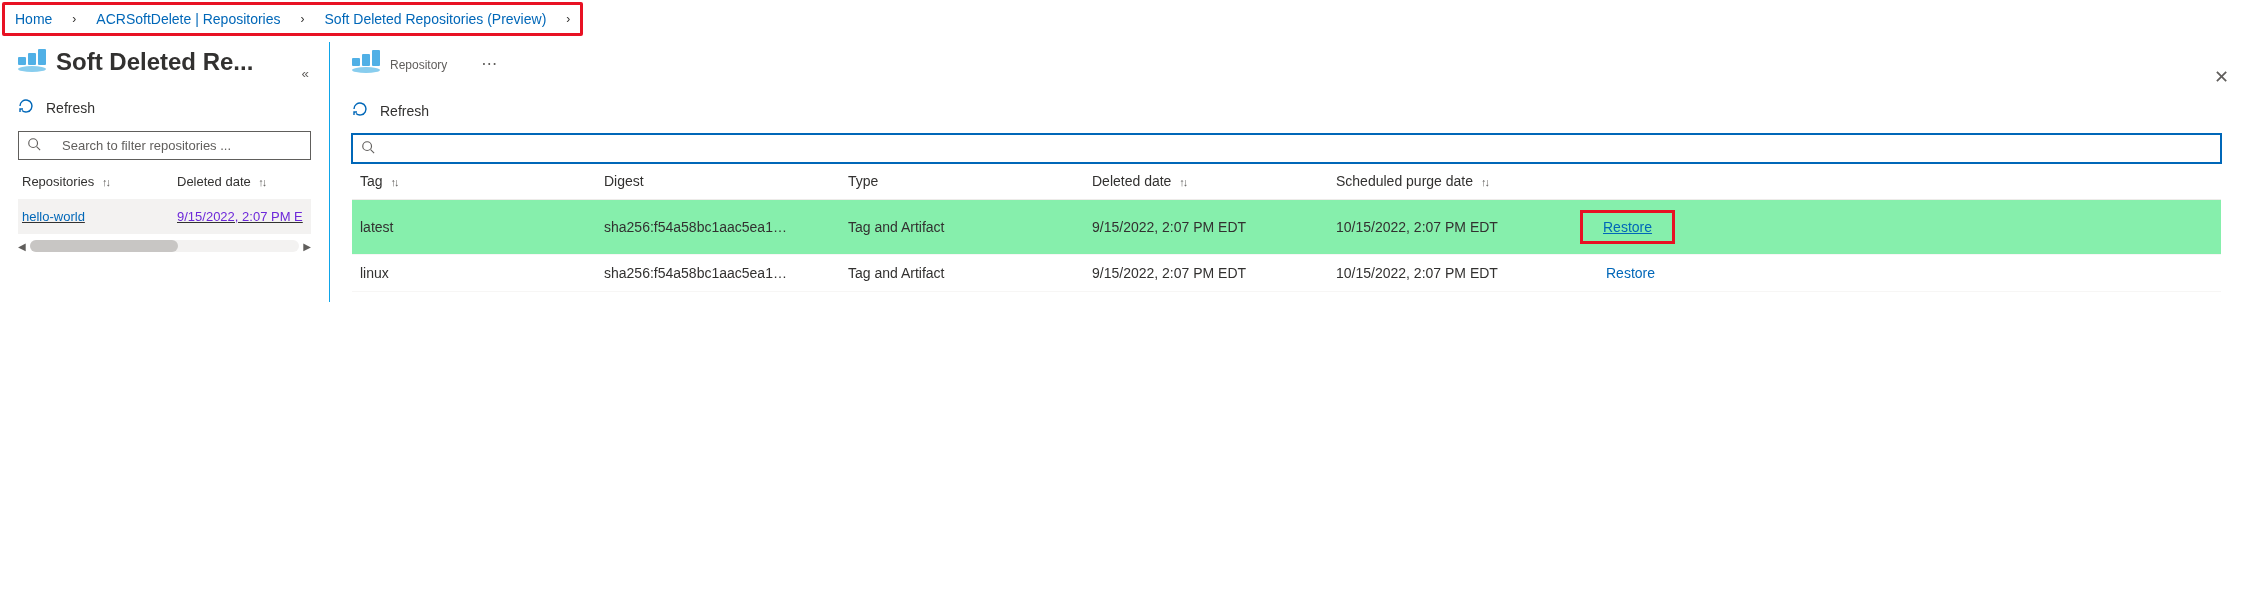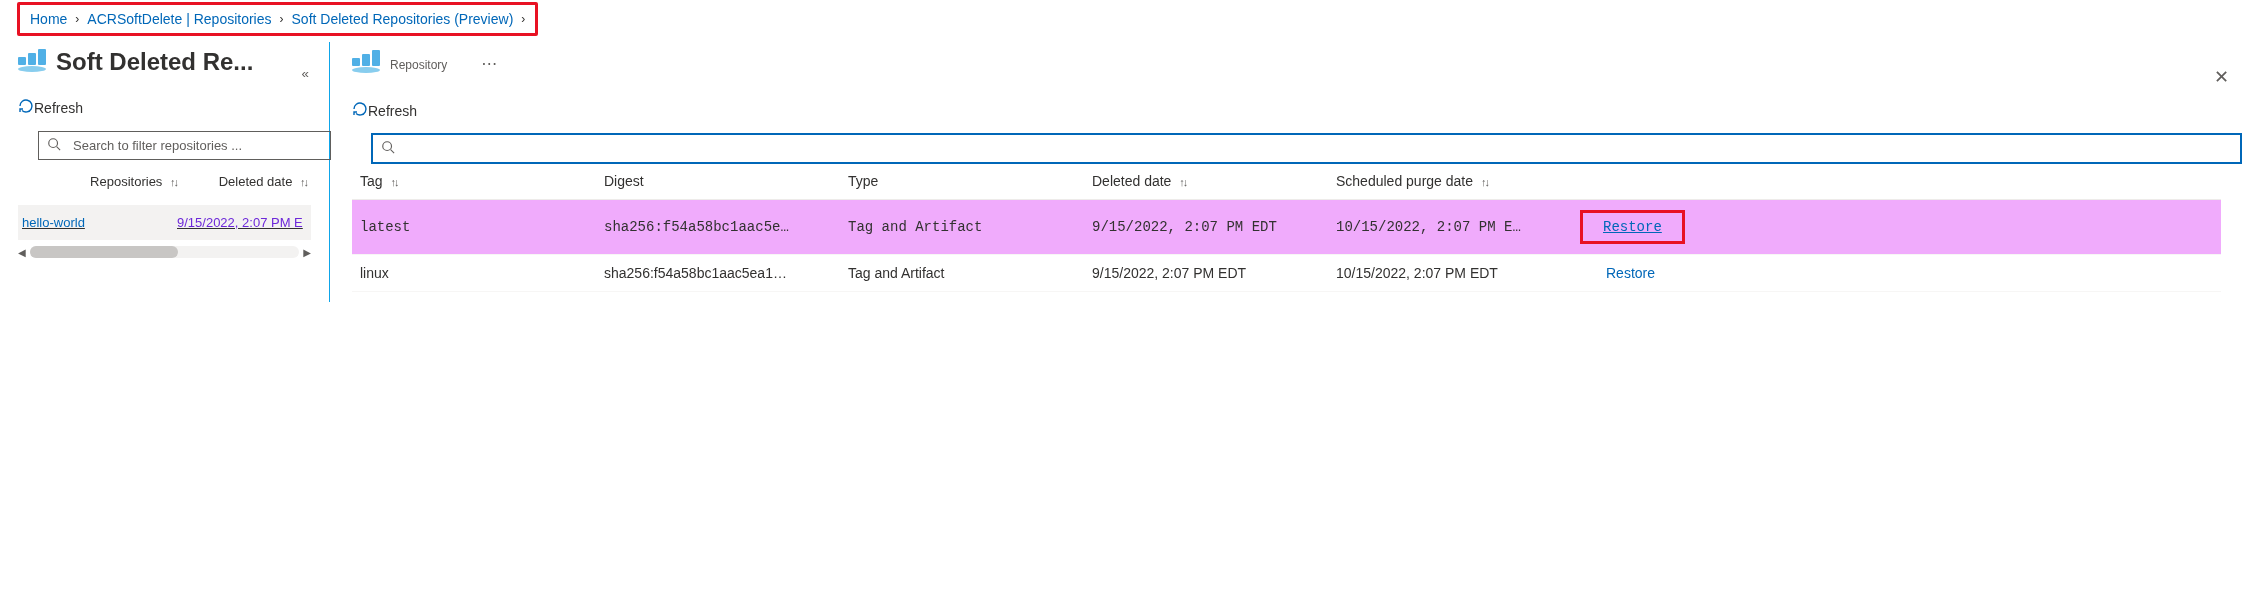--- a/index.html
+++ b/index.html
@@ -7,25 +7,25 @@
       font-family: "Segoe UI", -apple-system, sans-serif;
       font-size: 13px;
       color: #323130;
       background: #fff;
       width: 2243px;
     }
     .breadcrumb {
       display: flex;
       align-items: center;
       padding: 6px 10px;
-      gap: 8px;
+      gap: 20px;
       border: 3px solid #e81123;
       border-radius: 2px;
       width: fit-content;
-      margin: 2px 0 6px 17px;
+      margin: 2px 0 6px 2px;
     }
     .breadcrumb a {
       color: #0067b8;
       text-decoration: none;
       font-size: 14px;
     }
     .breadcrumb .sep {
       color: #323130;
       font-size: 12px;
     }
@@ -76,48 +76,46 @@
     }
     .collapse-btn { position:absolute; right:14px; top:18px; }
     .close-btn { position:absolute; right:8px; top:18px; font-size:18px; }
     .more-btn { margin-left: 18px; color:#605e5c; font-size:16px; }
     .cmd-bar {
       display:flex;
       align-items:center;
       padding: 18px 0 14px 0;
     }
     .refresh-btn {
-      display:flex; align-items:center; gap:0;
+      display:flex; align-items:center; gap:12px;
       background:none; border:none; cursor:pointer;
       color:#323130; font-size:14px;
     }
     .refresh-btn .ricon { color:#0067b8; }
     .search-wrap {
       display:flex; align-items:center;
       border:1px solid #605e5c;
       padding: 5px 8px;
-      gap:12px;
-      margin-left:20px;
+      gap:21px;
     }
     .sidebar .search-wrap { width: 100%; }
     .main .search-wrap { width: 100%; border:1px solid #0067b8; outline:1px solid #0067b8; }
     .search-wrap input {
       border:none; outline:none; flex:1;
       font-size:13px; color:#323130;
     }
     .search-wrap input::placeholder { color:#605e5c; }
     .search-icon { color:#605e5c; }
 
     .col-headers {
       display:flex;
-      padding: 14px 4px 16px 4px;
+      padding: 14px 4px 10px 4px;
       font-size:13px;
       color:#323130;
       font-weight:400;
-      text-align:right;
     }
     .sort-arrows { color:#605e5c; font-size:11px; margin-left:4px; letter-spacing:-2px;}
     .sidebar .col-repo { flex: 1; }
     .sidebar .col-date { width: 130px; }
 
     .repo-row {
       display:flex;
       padding: 10px 4px;
       background:#f3f2f1;
       align-items:center;
@@ -138,21 +136,21 @@
     .mcols, .mrow {
       display:grid;
       grid-template-columns: 200px 200px 200px 200px 200px 1fr;
       align-items:center;
       padding: 10px 8px;
       font-size:14px;
       gap:44px;
     }
     .mcols { border-bottom:1px solid #edebe9; }
     .mrow { border-bottom:1px solid #f7f6f5; }
-    .mrow.selected { background:#f0abfc;font-family:Liberation Mono, monospace; }
+    .mrow.selected { background:#86efac; }
     .mrow .cell { white-space:nowrap; overflow:hidden; text-overflow:ellipsis; padding-right:10px;}
     .restore-link {
       color:#0067b8; text-decoration:none; cursor:pointer;
     }
     .restore-cell { display:flex; align-items:center; }
     .restore-box {
       border:3px solid #e81123;
       padding: 6px 20px;
       display:inline-block;
     }

